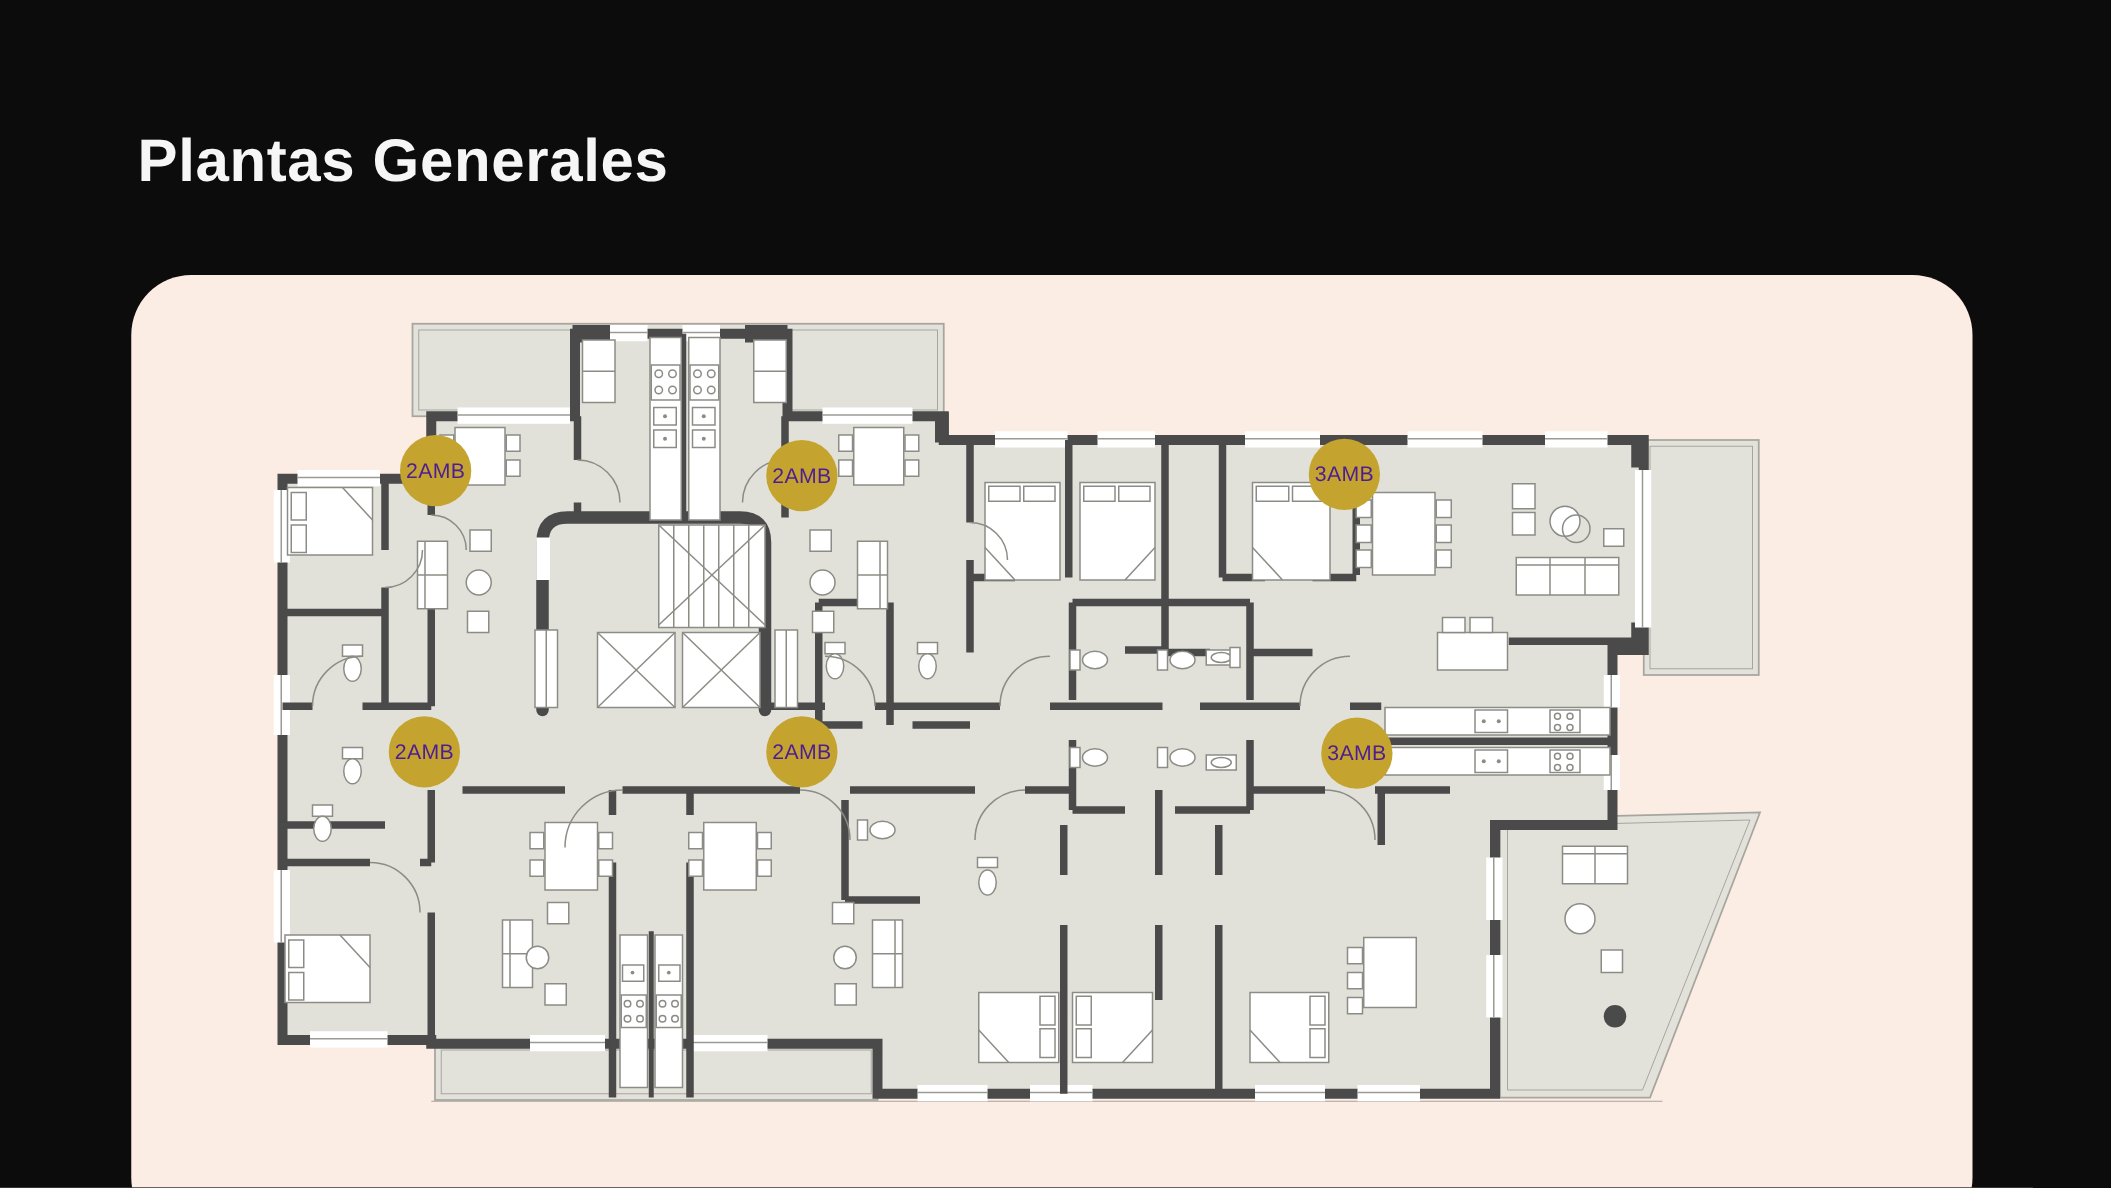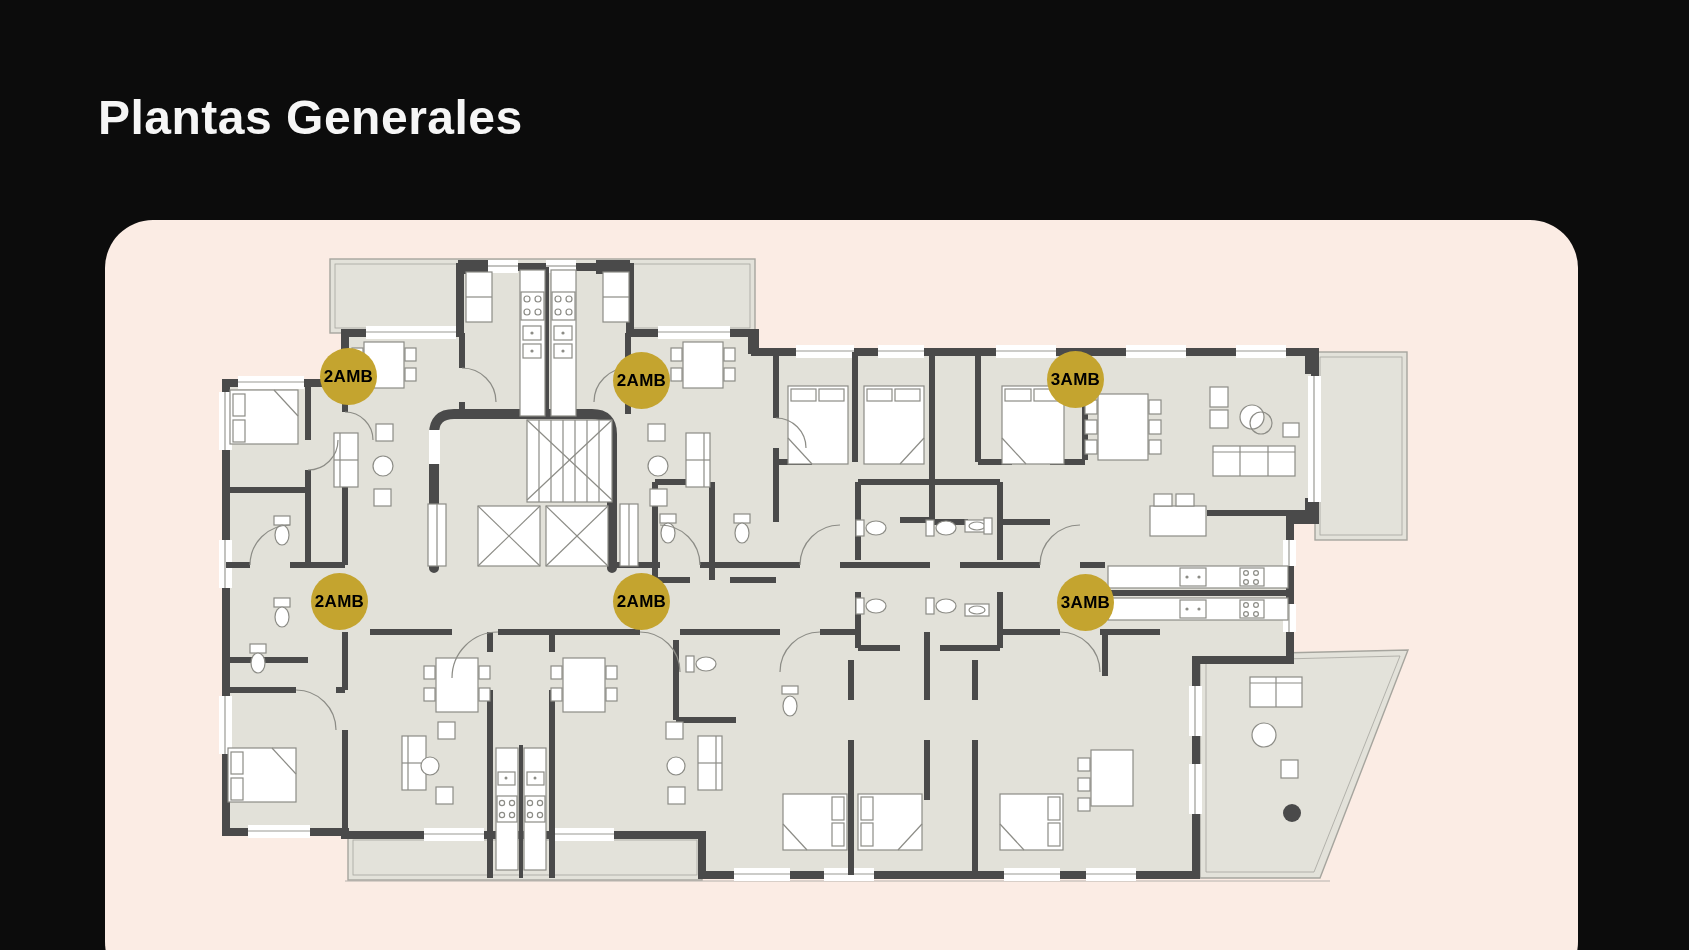--- a/index.html
+++ b/index.html
@@ -1,25 +1,25 @@
 <!DOCTYPE html>
 <html><head>
 <meta charset="utf-8">
 <style>
   html,body{margin:0;padding:0;background:#0C0C0C;}
   .stage{position:relative;width:1689px;height:950px;overflow:hidden;
          background:#0C0C0C;font-family:"Liberation Sans",sans-serif;}
-  .page-title{position:absolute;left:98px;top:90px;margin:0;
+  .page-title{position:absolute;left:98px;top:90px;margin:12px;
               color:#F6F6F6;font-size:48px;font-weight:800;letter-spacing:.5px;}
   .plan-card{position:absolute;left:105px;top:220px;width:1473px;height:770px;
              background:#FBECE4;border-radius:48px;}
   .plan-svg{position:absolute;left:0;top:0;width:1689px;height:950px;}
   .badge{position:absolute;width:57px;height:57px;border-radius:50%;
          background:#C4A42F;display:flex;align-items:center;justify-content:center;
-         color:#000000;font-size:17px;font-weight:700;letter-spacing:.3px;}
+         color:#4c1d95;font-size:17px;font-weight:400;letter-spacing:.3px;}
   .badge-1{left:320px;top:348px;}
   .badge-2{left:613px;top:352px;}
   .badge-3{left:1047px;top:351px;}
   .badge-4{left:311px;top:573px;}
   .badge-5{left:613px;top:573px;}
   .badge-6{left:1057px;top:574px;}
   
   .wall{stroke:#4A4A4A;fill:none;}
   .thin{stroke:#8C8C86;fill:#FFFFFF;stroke-width:1.2;}
   .thinline{stroke:#8C8C86;fill:none;stroke-width:1.2;}

